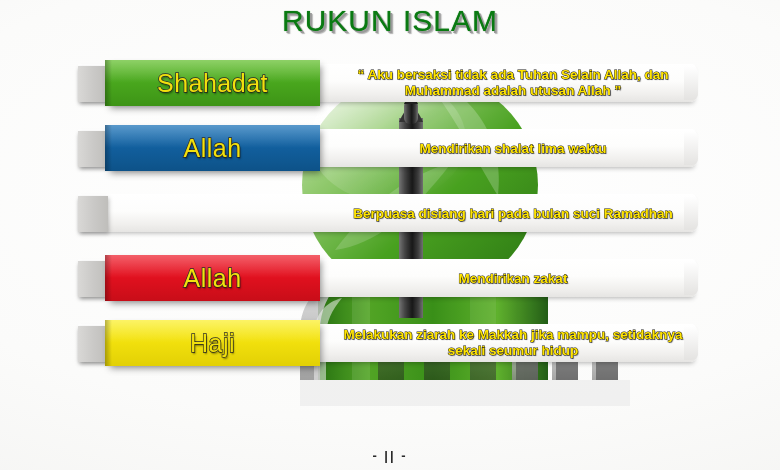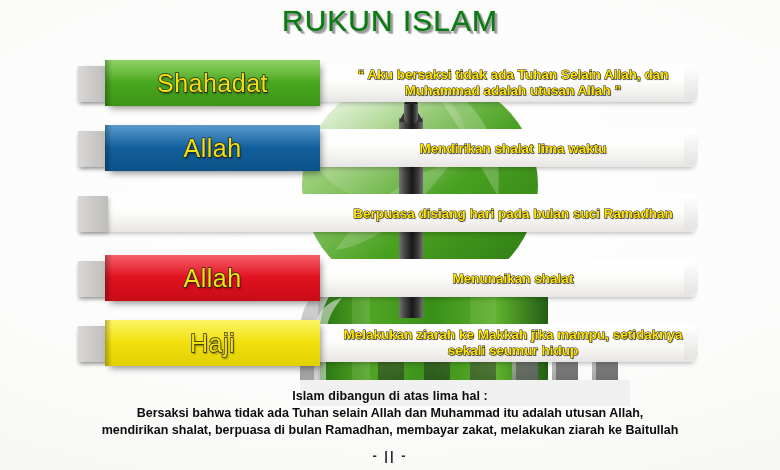--- a/index.html
+++ b/index.html
@@ -228,33 +228,28 @@
     <div class="fold"></div>
     <div class="desc">Berpuasa disiang hari pada bulan suci Ramadhan</div>
   </div>
 
   <div class="row" style="top:255px">
     <div class="ribbon"></div>
     <div class="fold"></div>
     <div class="tab" style="background:linear-gradient(to bottom,#ef2230 0%,#e2111f 45%,#c80d18 100%)">
       <span class="tab-label outline-dark">Allah</span>
     </div>
-    <div class="desc">Menunaikan shalat</div>
+    <div class="desc">Mendirikan zakat</div>
   </div>
 
   <div class="row" style="top:320px">
     <div class="ribbon"></div>
     <div class="fold"></div>
     <div class="tab" style="background:linear-gradient(to bottom,#fbef2a 0%,#f2e10d 45%,#e2d005 100%)">
       <span class="tab-label outline-dark">Haji</span>
     </div>
     <div class="desc two-line">Melakukan ziarah ke Makkah jika mampu, setidaknya sekali seumur hidup</div>
   </div>
 
-  <div id="footer">
-    <div class="l1">Islam dibangun di atas lima hal :</div>
-    <div class="l2">Bersaksi bahwa tidak ada Tuhan selain Allah dan Muhammad itu adalah utusan Allah,</div>
-    <div class="l3">mendirikan shalat, berpuasa di bulan Ramadhan, membayar zakat, melakukan ziarah ke Baitullah</div>
-  </div>
 
   <div id="mark">- || -</div>
 
 </div>
 
 </body></html>

